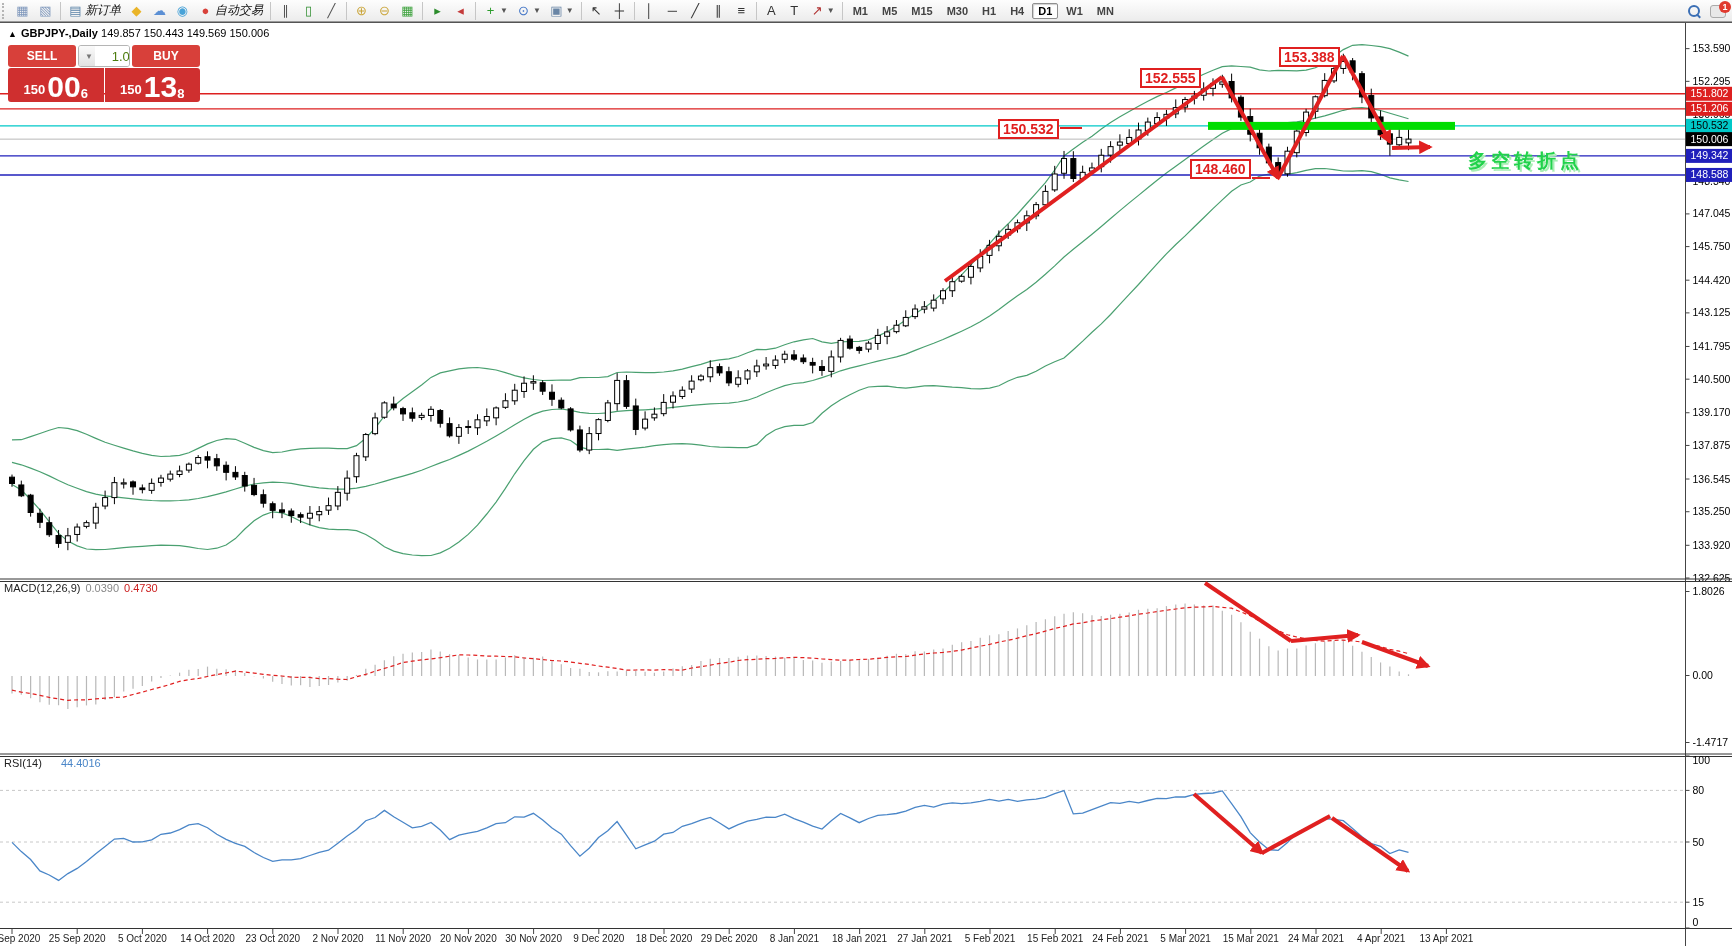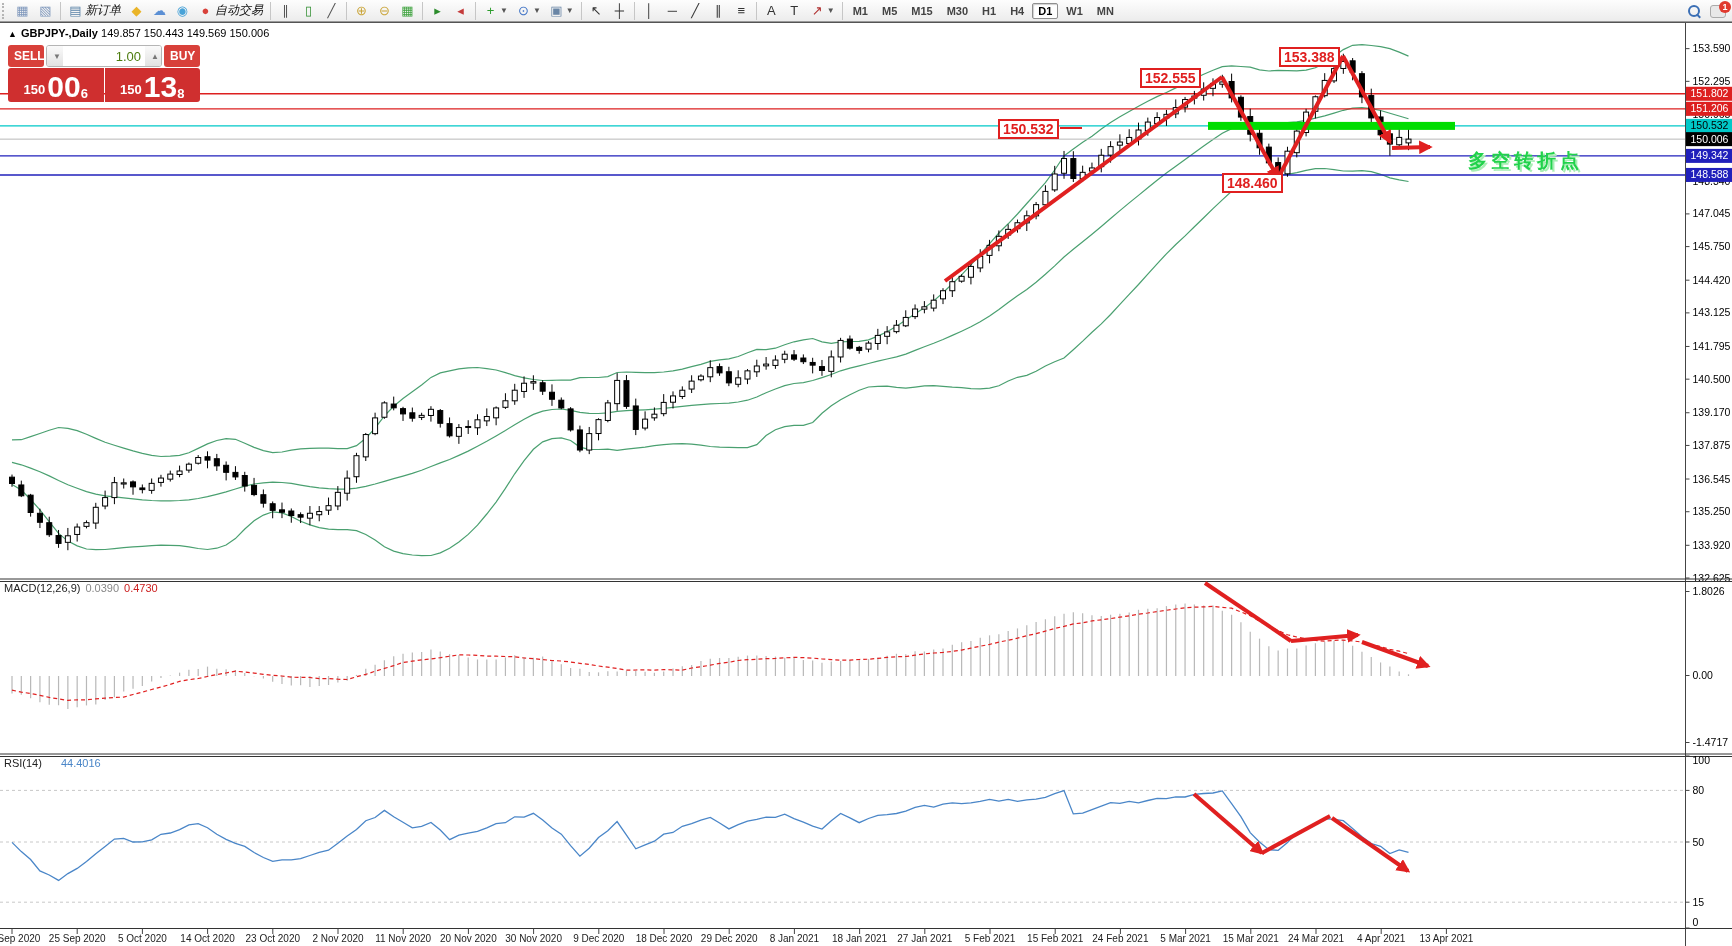--- a/index.html
+++ b/index.html
@@ -24,21 +24,21 @@
     border-radius:50%;width:12px;height:12px;line-height:12px;text-align:center;}
   
   #chart-wrap{position:relative;width:1732px;height:924px;background:#fff;border-top:1px solid #555;}
   #chart-svg{position:absolute;left:0;top:0;}
   #title-line{position:absolute;left:8px;top:4px;font-size:11px;color:#000;z-index:5;}
   #title-line .sym{font-weight:bold;}
   #title-line .tri{font-size:9px;margin-right:4px;}
   
   #quote-panel{position:absolute;left:8px;top:22px;width:192px;z-index:6;font-family:"Liberation Sans",sans-serif;}
   .q-top{display:flex;height:22px;}
-  .q-btn{background:#d8403a;color:#fff;font-size:12px;font-weight:bold;border:none;border-radius:3px;width:36px;cursor:pointer;}
+  .q-btn{background:#d8403a;color:#fff;font-size:12px;font-weight:bold;border:none;border-radius:3px;width:68px;cursor:pointer;}
   .q-vol{display:flex;flex:1;margin:0 2px;border:1px solid #b5b5b5;border-radius:3px;background:#fff;overflow:hidden;}
   .q-spin{width:16px;background:linear-gradient(#fafafa,#e2e2e2);border:none;color:#777;font-size:8px;cursor:pointer;}
   .q-vol input{flex:1;border:none;text-align:right;font-size:13px;width:40px;padding-right:4px;outline:none;color:#4d7c0f;}
   .q-prices{display:flex;margin-top:1px;height:34px;}
   .q-price{background:#cf2f2f;color:#fff;flex:1;display:flex;align-items:flex-end;justify-content:center;padding-bottom:2px;}
   .q-price.sell{border-radius:3px 0 0 3px;margin-right:1px;}
   .q-price.buy{border-radius:0 3px 3px 0;}
   .q-head{font-size:13px;font-weight:bold;margin-right:2px;line-height:20px;}
   .q-big{font-size:30px;font-weight:bold;line-height:26px;}
   .q-sup{font-size:13px;font-weight:bold;vertical-align:top;line-height:10px;position:relative;top:-1px;}
@@ -831,21 +831,21 @@
         <div class="q-price buy">
           <span class="q-head">150</span>
             <span class="q-big">13</span>
             <span class="q-sup">8</span>
         </div>
       </div>
     </div>
 
     <div class="ann-box" id="ann-152" style="left:1140px;top:45px;">152.555</div>
     <div class="ann-box" id="ann-153" style="left:1279px;top:24px;">153.388</div>
-    <div class="ann-box" id="ann-148" style="left:1190px;top:150px;margin-left:32px;">148.460</div>
+    <div class="ann-box" id="ann-148" style="left:1190px;top:136px;">148.460</div>
     <div class="ann-box" id="ann-150" style="left:998px;top:96px;">150.532</div>
     <div id="cn-note" style="left:1468px;top:125px;">多空转折点</div>
 
     <div class="ind-label" style="top:559px;">
       <span>MACD(12,26,9)</span><span class="v-main">0.0390</span><span class="v-sig">0.4730</span>
     </div>
     <div class="ind-label" style="top:734px;">
       <span>RSI(14)</span><span class="v-rsi">44.4016</span>
     </div>
   </div>

